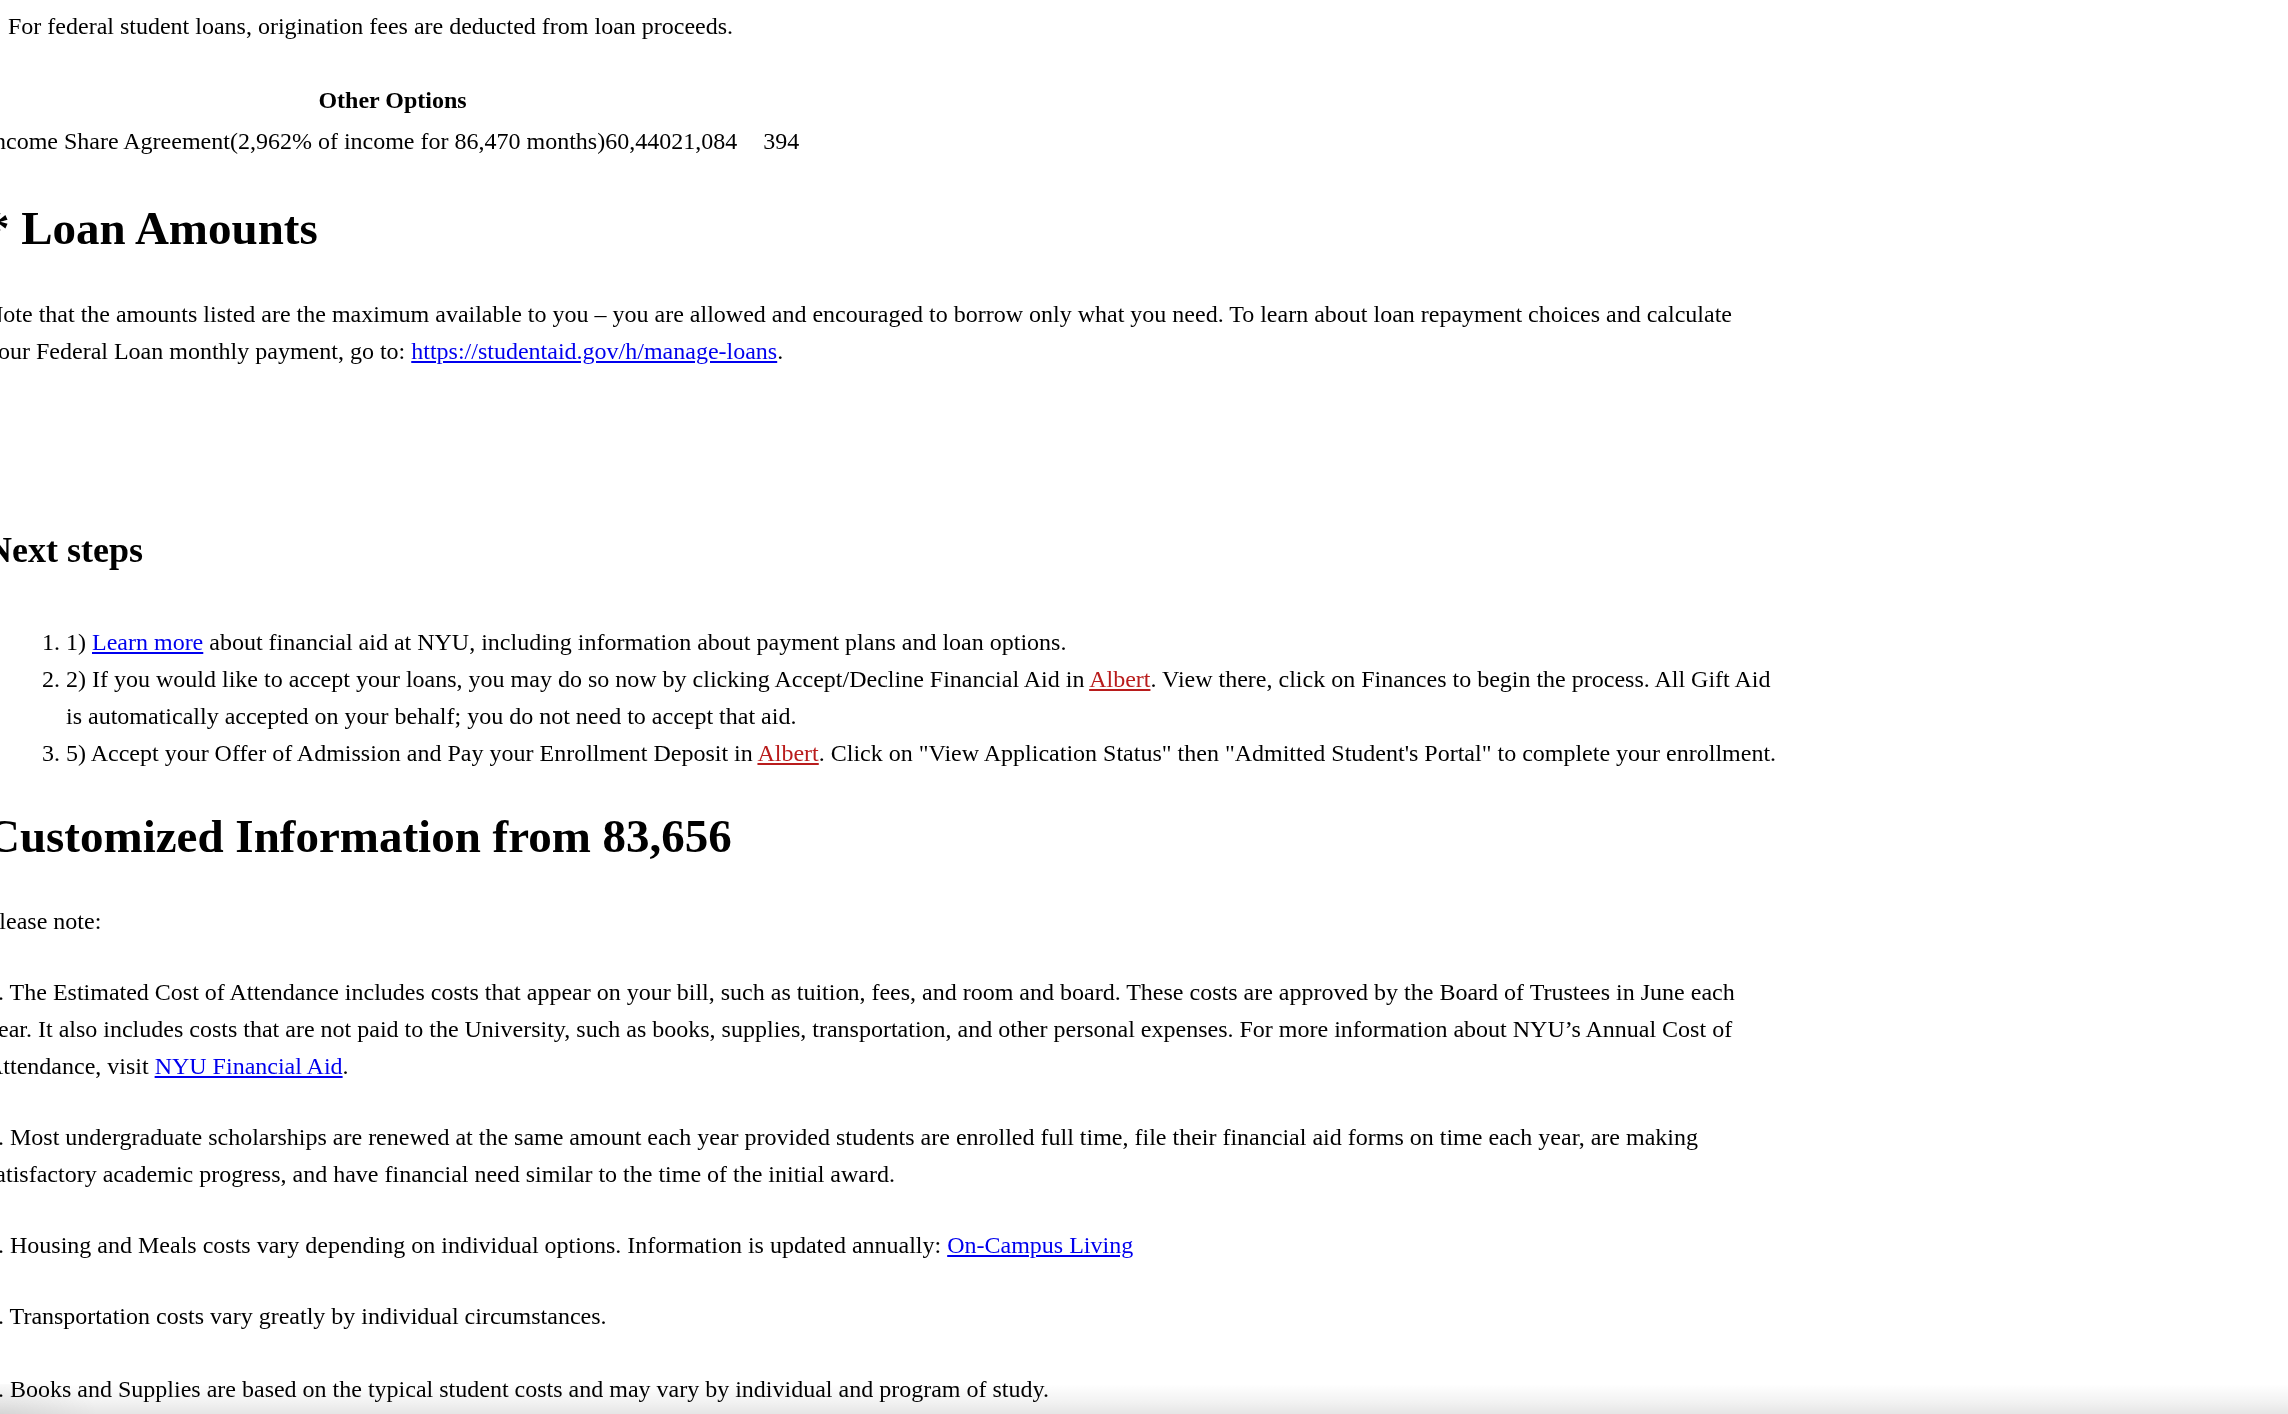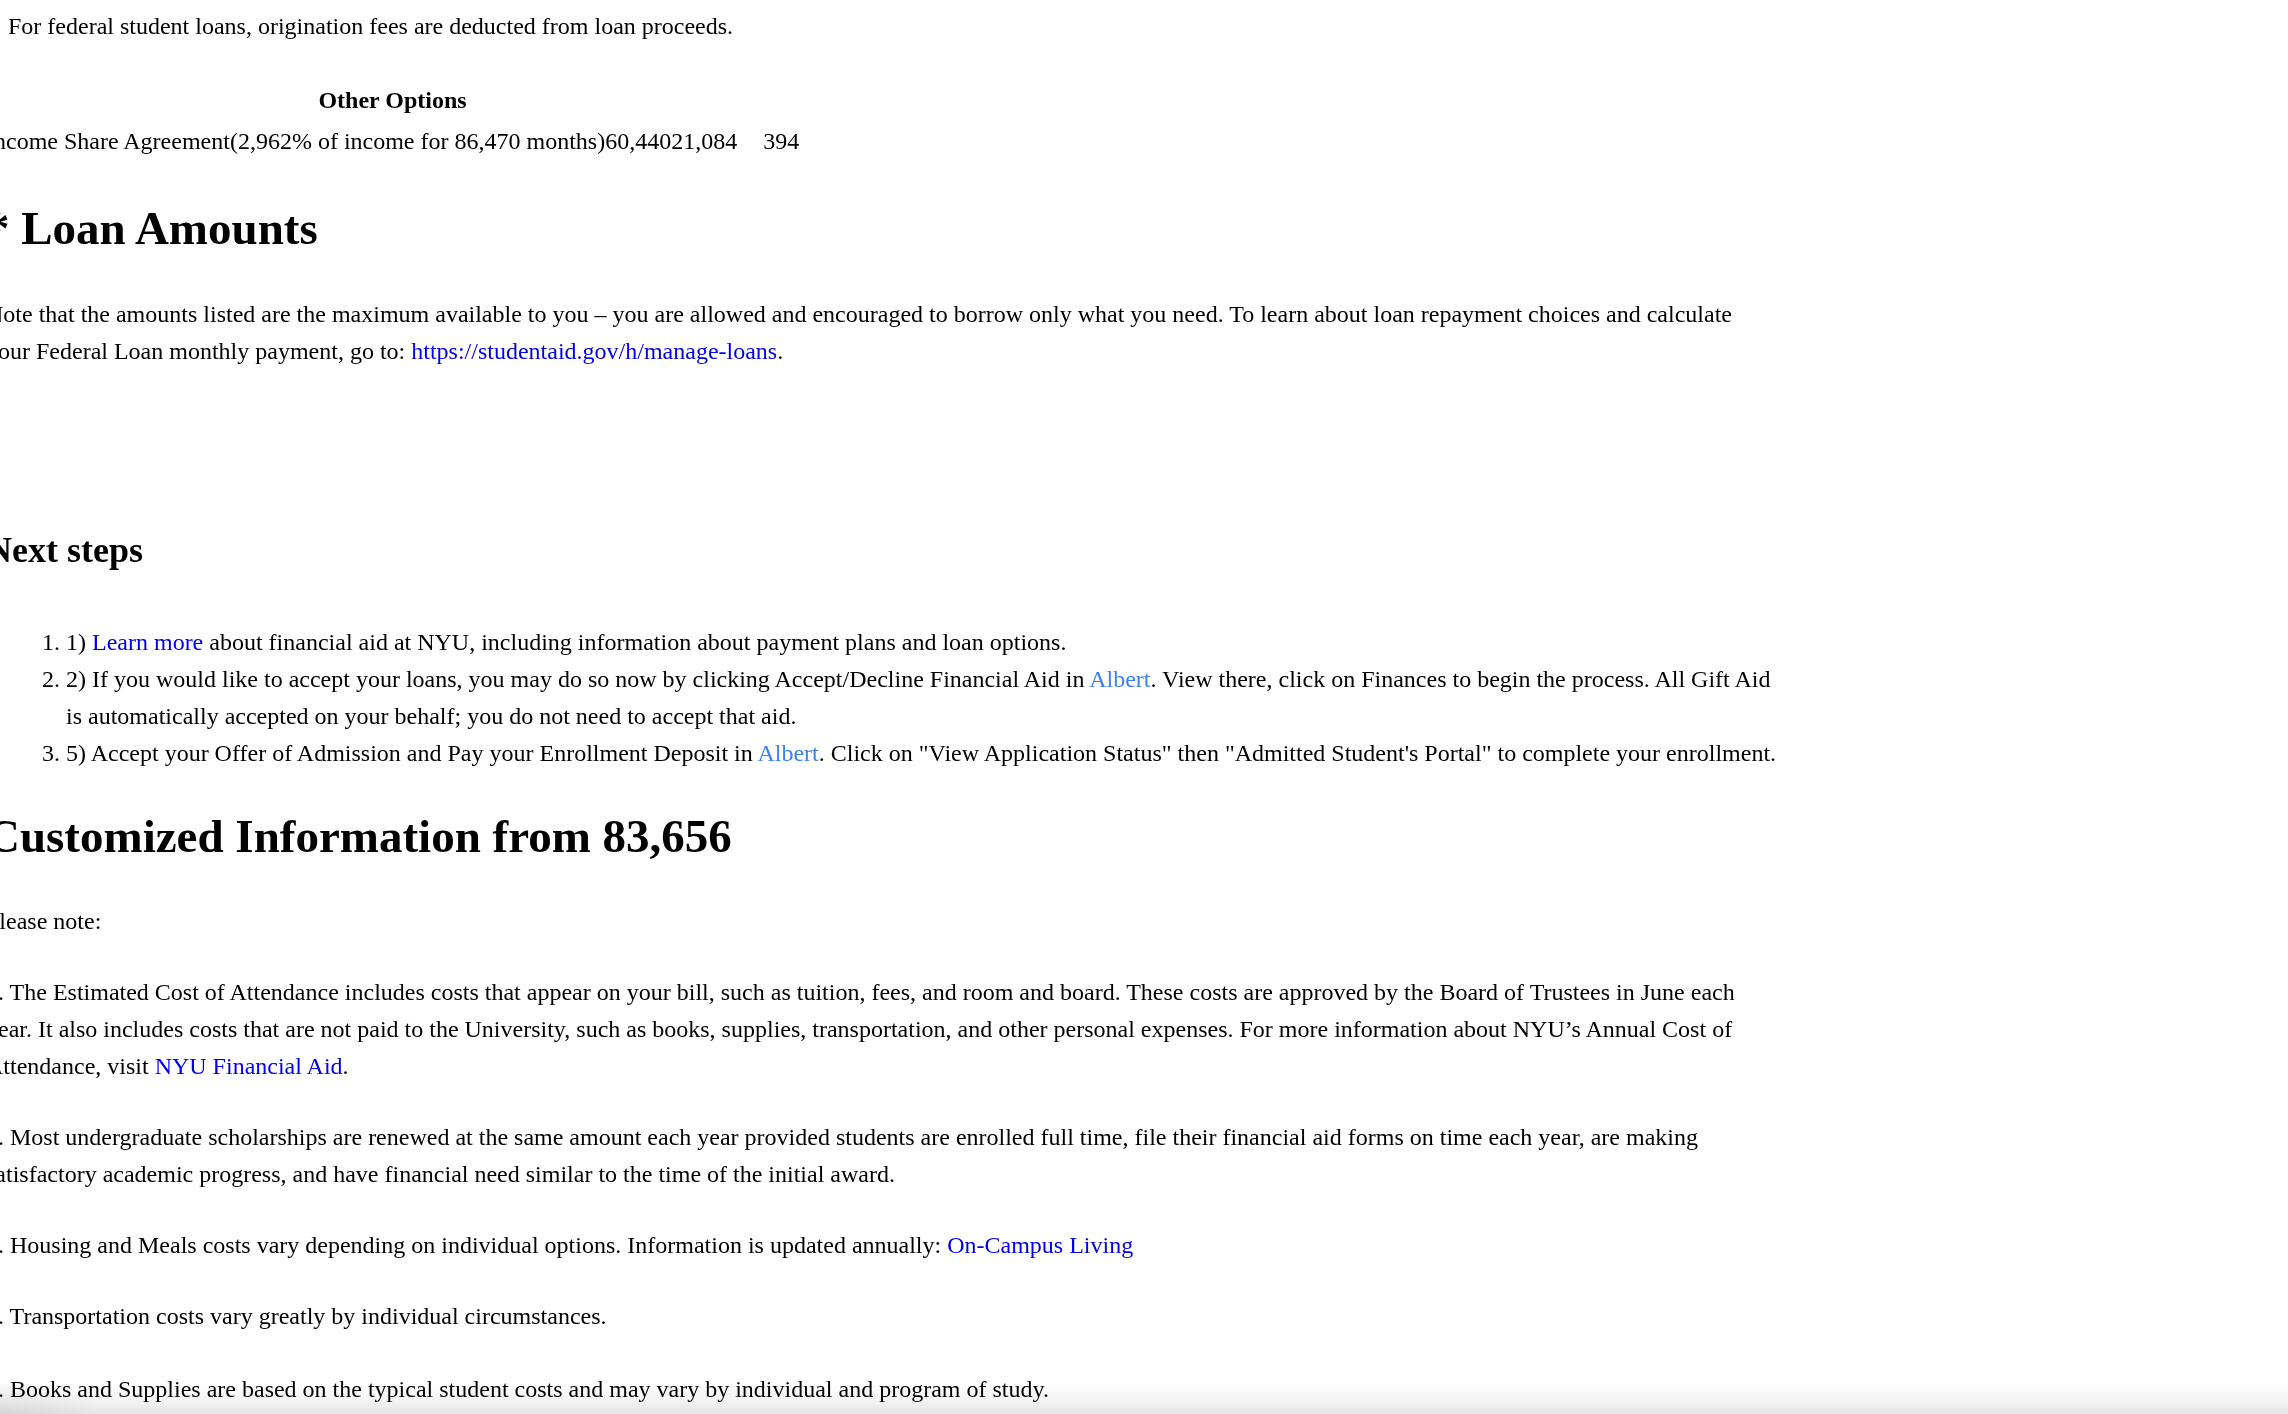--- a/index.html
+++ b/index.html
@@ -17,23 +17,23 @@
   }
   .doc {
     position: absolute;
     top: 0;
     left: -14px;
     width: 2700px;
     font-size: 24px;
     line-height: 37px;
   }
   .line { white-space: nowrap; }
-  a { cursor: pointer; text-align: right; }
+  a { text-decoration: underline; cursor: pointer; text-align: right; }
   .lnk-new { color: #0000EE; }
-  .lnk-visited { color: #3b82f6; }
+  .lnk-visited { color: #b91c1c; }
 
   .fees-note { margin: 8px 0 0 0; padding-left: 22px; white-space: nowrap; }
 
   .options-table { margin-top: 35px; border-collapse: collapse; }
   .options-table th { font-weight: bold; text-align: center; padding: 2px 0; font-size: 24px; }
   .options-table td { padding: 2px 0; white-space: nowrap; }
   .options-table td.num { text-align: center; }
   .options-table td.last { padding-left: 26px; }
 
   h1, h2 { font-weight: bold; white-space: nowrap; }

